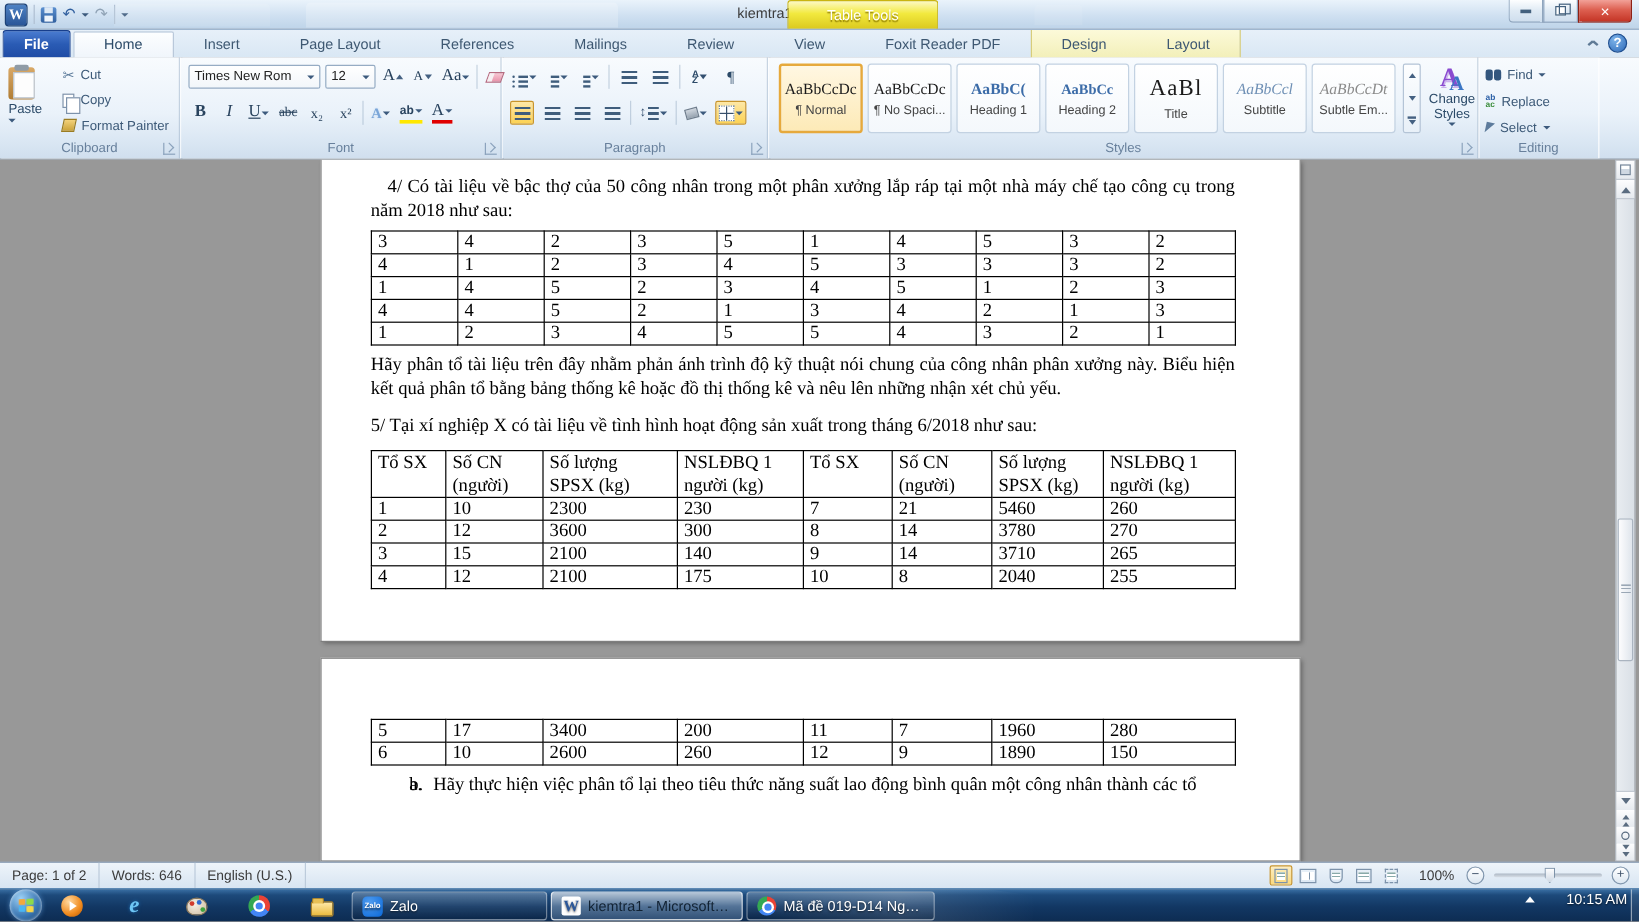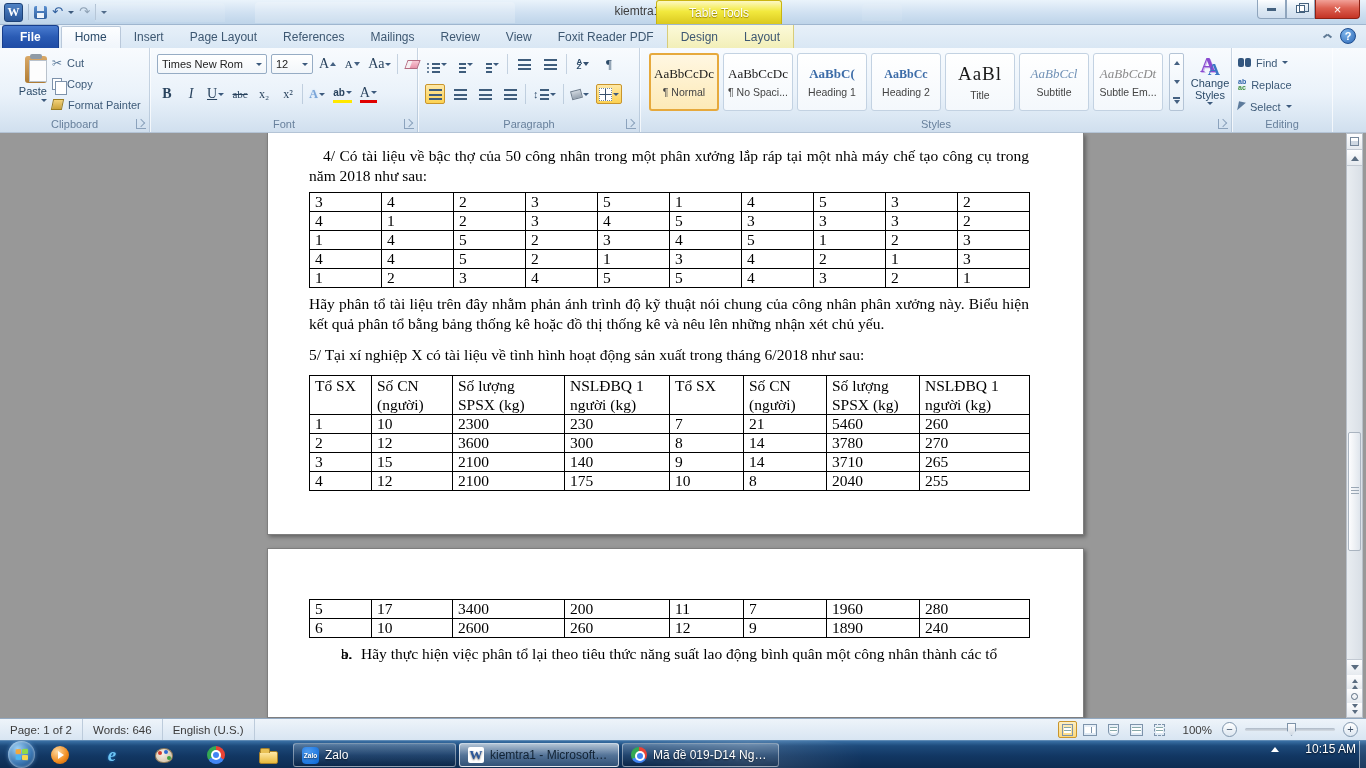--- a/index.html
+++ b/index.html
@@ -28,41 +28,41 @@
   .wbtn{width:29px;height:19px;border:1px solid #8fa5bd;border-top:none;background:linear-gradient(#fdfeff,#dfeaf4 50%,#cfdeee);
     display:flex;align-items:center;justify-content:center;color:#44617e;font-size:11px}
   .wbtn.first{border-radius:0 0 0 4px}
   .wbtn.close{width:45px;background:linear-gradient(#f2a198,#dd6051 45%,#c43425);border-color:#8e2114;color:#fff;border-radius:0 0 4px 0;font-size:13px}
   .minbar{width:9px;height:3px;background:#44617e}
   .restore-ico{width:9px;height:8px;border:1px solid #44617e;position:relative;background:#fff}
   .restore-ico:before{content:"";position:absolute;left:2px;top:-3px;width:8px;height:7px;border:1px solid #44617e}
 
   
   #tabrow{position:absolute;top:25px;left:0;width:1366px;height:23px;background:linear-gradient(#e7f0f9,#d9e7f4);display:flex;align-items:flex-end}
-  .tab{padding:3px 13px 4px;font-size:12px;color:#3e5872}
+  .tab{padding:3px 25px 4px;font-size:12px;color:#3e5872}
   .tab.file{background:linear-gradient(#4a7cd0,#2a5bb4 50%,#1f4ca5);color:#fff;border-radius:3px 3px 0 0;margin:0 2px 0 2px;padding:4px 17px;font-weight:bold;border:1px solid #173e8c;border-bottom:none}
   .tab.active{background:linear-gradient(#fdfeff,#f0f5fb);border:1px solid #b9c8da;border-bottom:none;border-radius:2px 2px 0 0;color:#2b4a68}
   .ctx-wrap{display:flex;align-items:flex-end;background:linear-gradient(rgba(253,250,215,.95),rgba(248,241,170,.8));height:23px;border-left:1px solid #d8cd7a;border-right:1px solid #d8cd7a}
   .ribbon-corner{position:absolute;right:10px;top:3px;display:flex;gap:8px;align-items:center}
   .chev-up{width:9px;height:6px;position:relative}
   .chev-up:before{content:"";position:absolute;left:0;top:2px;width:5px;height:2px;background:#5f7販0;transform:rotate(-40deg);background:#5f7a95}
   .chev-up:after{content:"";position:absolute;left:4px;top:2px;width:5px;height:2px;background:#5f7a95;transform:rotate(40deg)}
   .help-btn{width:16px;height:16px;border-radius:50%;background:radial-gradient(circle at 35% 30%,#7db4ea,#2e6ab8);color:#fff;font-weight:bold;font-size:11px;display:flex;align-items:center;justify-content:center;border:1px solid #1d4d8f}
 
   
   #ribbon{position:absolute;top:48px;left:0;width:1366px;height:85px;
     background:linear-gradient(#f8fbfe,#eaf2fa 55%,#dce8f4 80%,#d0dfee);border-bottom:1px solid #b4c4d6}
   .grp{position:absolute;top:0;height:84px;border-right:1px solid rgba(160,180,202,.55);box-shadow:1px 0 0 rgba(255,255,255,.7)}
   .grp-label{position:absolute;bottom:2px;left:0;right:0;text-align:center;font-size:11px;color:#68809c}
   .launcher{position:absolute;right:3px;bottom:3px;width:10px;height:10px;border-left:1px solid #7f98b4;border-bottom:1px solid #7f98b4;opacity:.85}
   .launcher:before{content:"";position:absolute;right:2px;top:1px;width:5px;height:5px;border-right:1px solid #7f98b4;border-bottom:1px solid #7f98b4;transform:rotate(-45deg)}
 
   
   #g-clip{left:0;width:150px}
-  .paste-big{position:absolute;left:6px;top:4px;width:42px;height:68px;display:flex;flex-direction:column;align-items:flex-end;font-size:11px;color:#2b4a68;gap:2px;padding-top:3px;border:1px solid transparent;border-radius:3px}
+  .paste-big{position:absolute;left:6px;top:4px;width:42px;height:68px;display:flex;flex-direction:column;align-items:flex-start;font-size:11px;color:#2b4a68;gap:2px;padding-top:3px;border:1px solid transparent;border-radius:3px}
   .clipboard-ico{width:22px;height:27px;background:linear-gradient(#d9a968,#b07c33);border-radius:3px;position:relative}
   .clipboard-ico:before{content:"";position:absolute;left:5px;top:-2px;width:12px;height:5px;background:#8f9ba6;border-radius:2px}
   .clipboard-ico:after{content:"";position:absolute;left:4px;top:4px;width:16px;height:20px;background:#fdfdfd;border:1px solid #b9c2cc}
   .clip-rows{position:absolute;left:52px;top:6px;display:flex;flex-direction:column;gap:4px}
   .sm-cmd{display:flex;align-items:center;gap:5px;font-size:11px;color:#3d5a78;height:17px}
   .scissors{color:#5a7émoire;color:#5a7a9a;font-size:12px}
   .copy-ico{width:10px;height:12px;background:#fff;border:1px solid #7d92ab;position:relative}
   .copy-ico:before{content:"";position:absolute;left:2px;top:2px;width:10px;height:12px;background:#fff;border:1px solid #7d92ab}
   .fp-ico{width:11px;height:11px;background:linear-gradient(#f3d27a,#caa23a);border:1px solid #9a7c22;transform:skewX(-12deg)}
 
@@ -686,21 +686,21 @@
               <td>280</td>
             </tr>
             <tr>
               <td>6</td>
               <td>10</td>
               <td>2600</td>
               <td>260</td>
               <td>12</td>
               <td>9</td>
               <td>1890</td>
-              <td>240</td>
+              <td>150</td>
             </tr>
           </tbody>
       </table>
       <div class="list-item">
         <span class="mk">a.</span>
       </div>
       <div class="list-item">
         <span class="mk">b.</span>
         <span>Hãy thực hiện việc phân tổ lại theo tiêu thức năng suất lao động bình quân một công nhân thành các tổ</span>
       </div>

